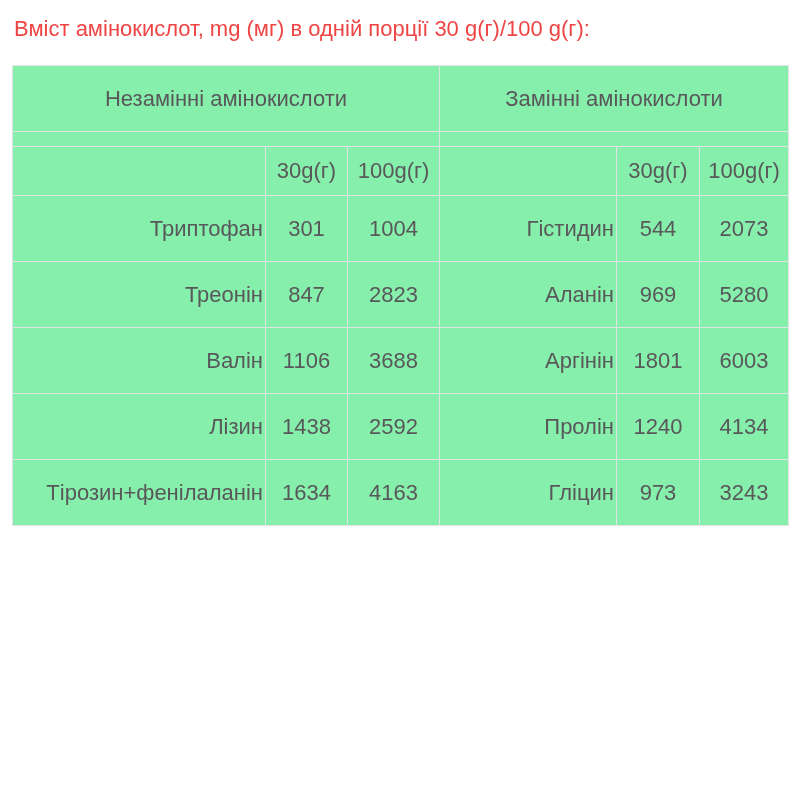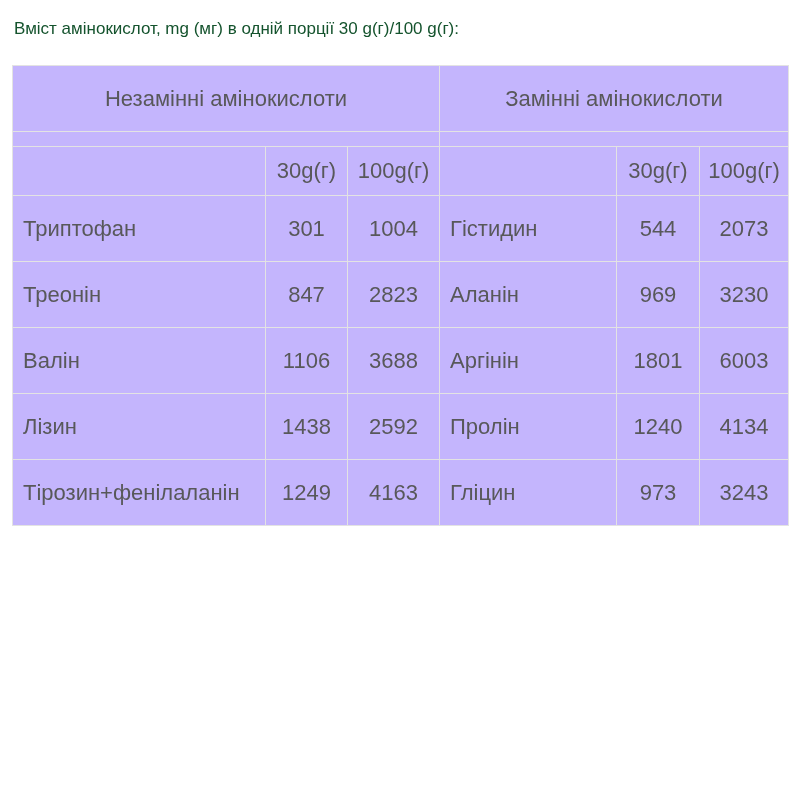--- a/index.html
+++ b/index.html
@@ -5,58 +5,58 @@
   * { box-sizing: border-box; margin: 0; padding: 0; }
   html, body {
     width: 800px; height: 800px;
     background: #ffffff;
     font-family: "Liberation Sans", sans-serif;
     overflow: hidden;
   }
   .page { width: 800px; height: 800px; }
   .page-title {
     margin: 15px 0 0 14px;
-    font-size: 17px;
+    font-size: 22px;
     line-height: 27px;
-    color: #14532d;
+    color: #ef4444;
   }
   table.amino-table {
     margin: 23px 0 0 12px;
     width: 776px;
     border-collapse: collapse;
     table-layout: fixed;
     color: #58585a;
     font-size: 22px;
   }
   .amino-table col.c-name1 { width: 253px; }
   .amino-table col.c-n1a   { width: 82px; }
   .amino-table col.c-n1b   { width: 92px; }
   .amino-table col.c-name2 { width: 177px; }
   .amino-table col.c-n2a   { width: 83px; }
   .amino-table col.c-n2b   { width: 89px; }
   .amino-table th, .amino-table td {
     border: 1px solid #e3e3e3;
     vertical-align: middle;
     font-weight: normal;
-    background: #c4b5fd;
+    background: #86efac;
   }
   tr.group-row th {
     height: 66px;
     text-align: center;
     padding: 0 8px;
   }
   tr.spacer-row td { height: 15px; }
   tr.unit-row td {
     height: 49px;
     text-align: center;
   }
   tbody tr { height: 66px; }
   td.name {
-    text-align: left;
-    padding: 14px 16px 14px 10px;
+    text-align: right;
+    padding: 14px 2px 14px 10px;
     line-height: 32px;
   }
   td.name.nowrap { white-space: nowrap; }
   td.num {
     text-align: center;
     padding: 14px 2px;
   }
 </style>
 </head>
 <body>
@@ -100,41 +100,41 @@
     <td class="name">Гістидин</td>
     <td class="num">544</td>
     <td class="num">2073</td>
   </tr>
         <tr>
     <td class="name nowrap">Треонін</td>
     <td class="num">847</td>
     <td class="num">2823</td>
     <td class="name">Аланін</td>
     <td class="num">969</td>
-    <td class="num">3230</td>
+    <td class="num">5280</td>
   </tr>
         <tr>
     <td class="name nowrap">Валін</td>
     <td class="num">1106</td>
     <td class="num">3688</td>
     <td class="name">Аргінін</td>
     <td class="num">1801</td>
     <td class="num">6003</td>
   </tr>
         <tr>
     <td class="name nowrap">Лізин</td>
     <td class="num">1438</td>
     <td class="num">2592</td>
     <td class="name">Пролін</td>
     <td class="num">1240</td>
     <td class="num">4134</td>
   </tr>
         <tr>
     <td class="name nowrap">Тірозин+фенілаланін</td>
-    <td class="num">1249</td>
+    <td class="num">1634</td>
     <td class="num">4163</td>
     <td class="name">Гліцин</td>
     <td class="num">973</td>
     <td class="num">3243</td>
   </tr>
       </tbody>
   </table>
 
 </div>
 

